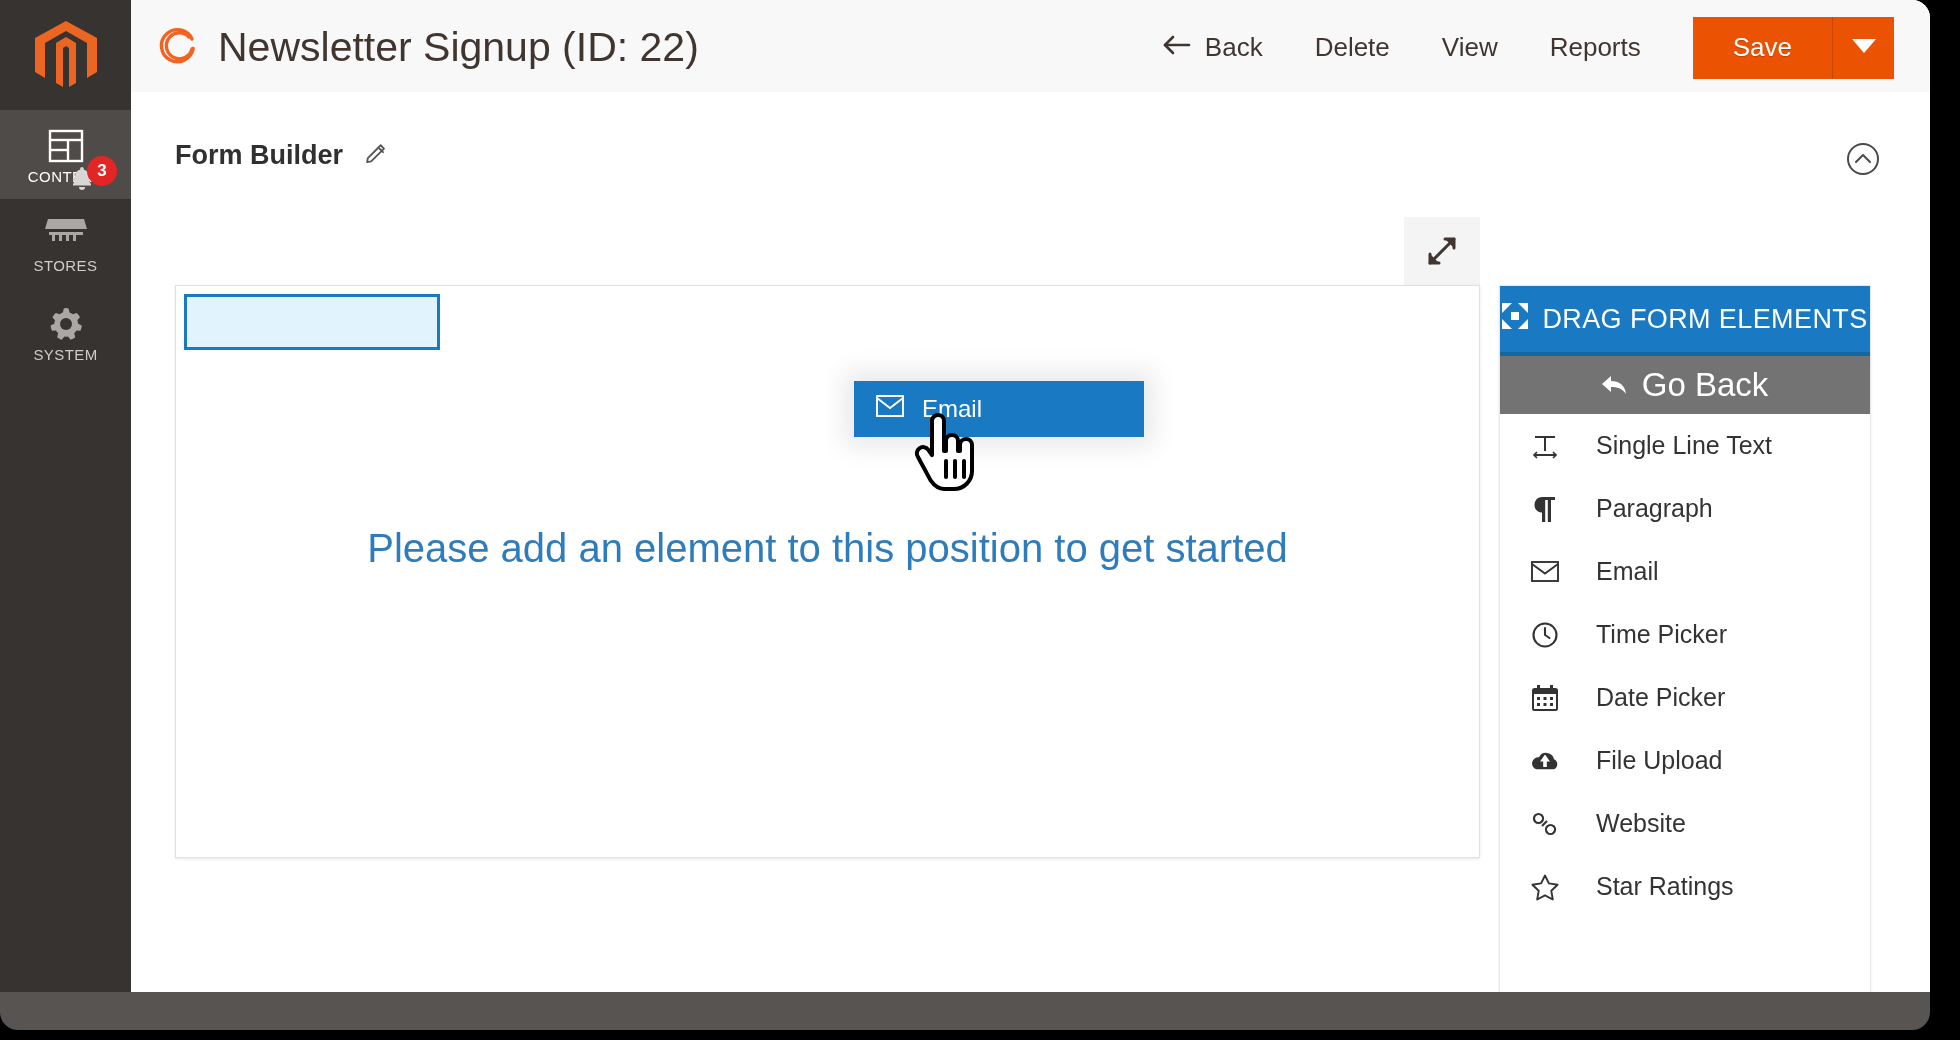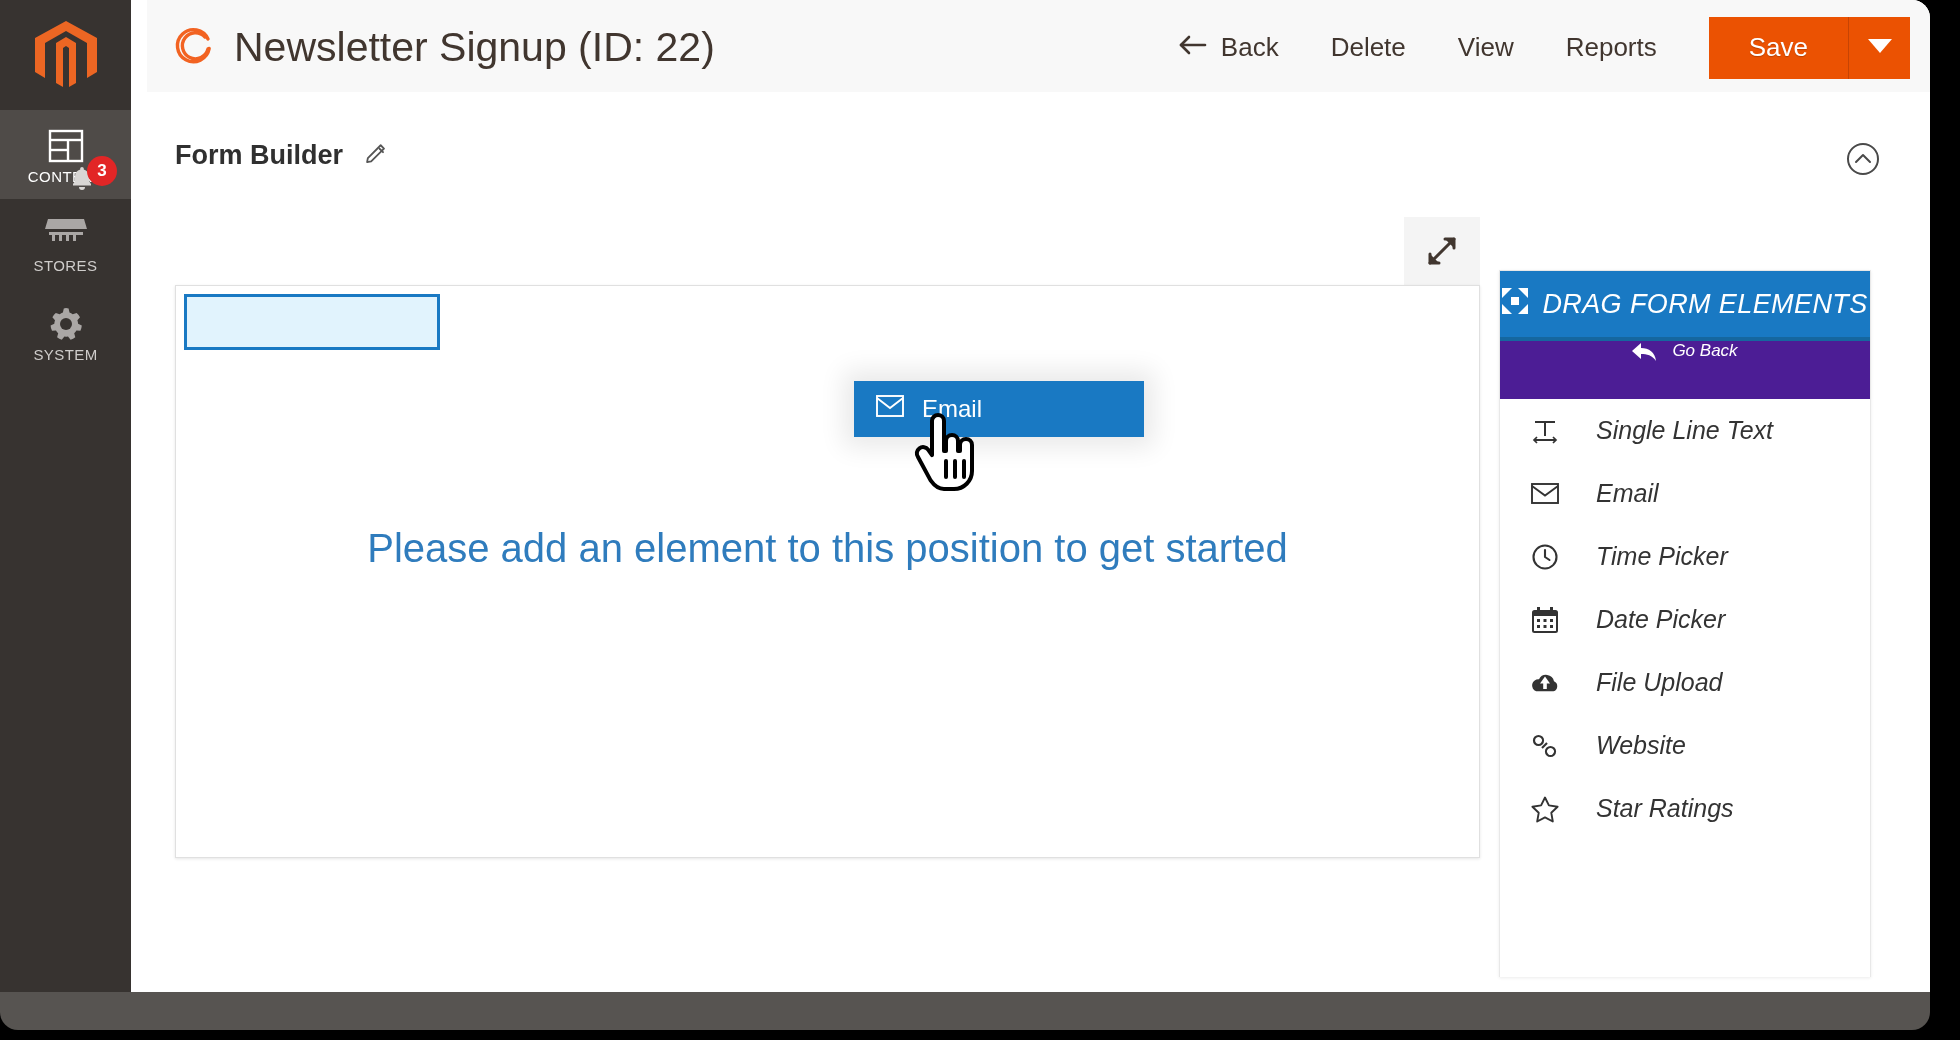--- a/index.html
+++ b/index.html
@@ -58,21 +58,21 @@
     min-width: 30px; height: 30px; line-height: 30px;
     border-radius: 15px; font-size: 17px; font-weight: bold;
     text-align: center; padding: 0 6px;
   }
   .bell-icon {
     position: absolute; right: 38px; top: 57px;
   }
 
   
   #page-header {
-    position: absolute; left: 147px; top: 0;
+    position: absolute; left: 131px; top: 0;
     width: 1799px; height: 96px;
     background: #f8f8f8;
     border-bottom: 1px solid #e3e3e3;
     display: flex; align-items: center;
   }
   #page-title-wrap {
     display: flex; align-items: center;
     margin-left: 27px; flex: 1 1 auto; min-width: 0;
   }
   #page-title {
@@ -169,39 +169,38 @@
     color: #fff; font-size: 24px;
     z-index: 30;
   }
   #drag-cursor {
     position: absolute; left: 783px; top: 323px;
     z-index: 40; pointer-events: none;
   }
 
   
   #elements-panel {
-    position: absolute; left: 1368px; top: 178px;
+    position: absolute; left: 1368px; top: 193px;
     width: 372px; height: 707px;
     background: #fff;
     border: 1px solid #e8e8e8;
     border-bottom: none;
     box-shadow: 0 1px 3px rgba(0,0,0,.08);
-    font-style: italic;
   }
   #panel-header {
     height: 70px; background: #1979c3;
     border-bottom: 4px solid #15679f;
     color: #fff; font-size: 27px;
     display: flex; align-items: center; justify-content: center;
     gap: 14px; letter-spacing: .4px;
   }
   #go-back-bar {
-    height: 58px; background: #4c1d95;
-    color: #fff; font-size: 17px;
-    display: flex; align-items: flex-start; justify-content: center;
+    height: 58px; background: #737373;
+    color: #fff; font-size: 33px;
+    display: flex; align-items: center; justify-content: center;
     gap: 14px; cursor: pointer;
   }
   .element-item {
     height: 63px;
     display: flex; align-items: center;
     padding-left: 30px; gap: 36px;
     color: #333; font-size: 25px;
     cursor: grab;
   }
   .element-item .el-icon {
@@ -396,20 +395,28 @@
             <line x1="3" y1="4" x2="23" y2="4"></line>
             <line x1="13" y1="4" x2="13" y2="18"></line>
             <line x1="2" y1="22" x2="24" y2="22"></line>
             <polyline points="5,19 2,22 5,25" stroke-width="1.7"></polyline>
             <polyline points="21,19 24,22 21,25" stroke-width="1.7"></polyline>
           </svg>
         </span>
         <span>Single Line Text</span>
       </div>
 
+      <div class="element-item">
+        <span class="el-icon">
+          <svg width="24" height="26" viewBox="0 0 24 26" fill="#333">
+            <path d="M22 1v3h-4v22h-3.2V4h-2.6v22H9V16.5C4.6 16.5 1.5 13.4 1.5 9S4.6 1 9 1z"></path>
+          </svg>
+        </span>
+        <span>Paragraph</span>
+      </div>
 
       <div class="element-item">
         <span class="el-icon">
           <svg width="28" height="21" viewBox="0 0 28 21" fill="none" stroke="#333" stroke-width="1.9">
             <rect x="1" y="1" width="26" height="19"></rect>
             <polyline points="1,3 14,12.5 27,3"></polyline>
           </svg>
         </span>
         <span>Email</span>
       </div>

